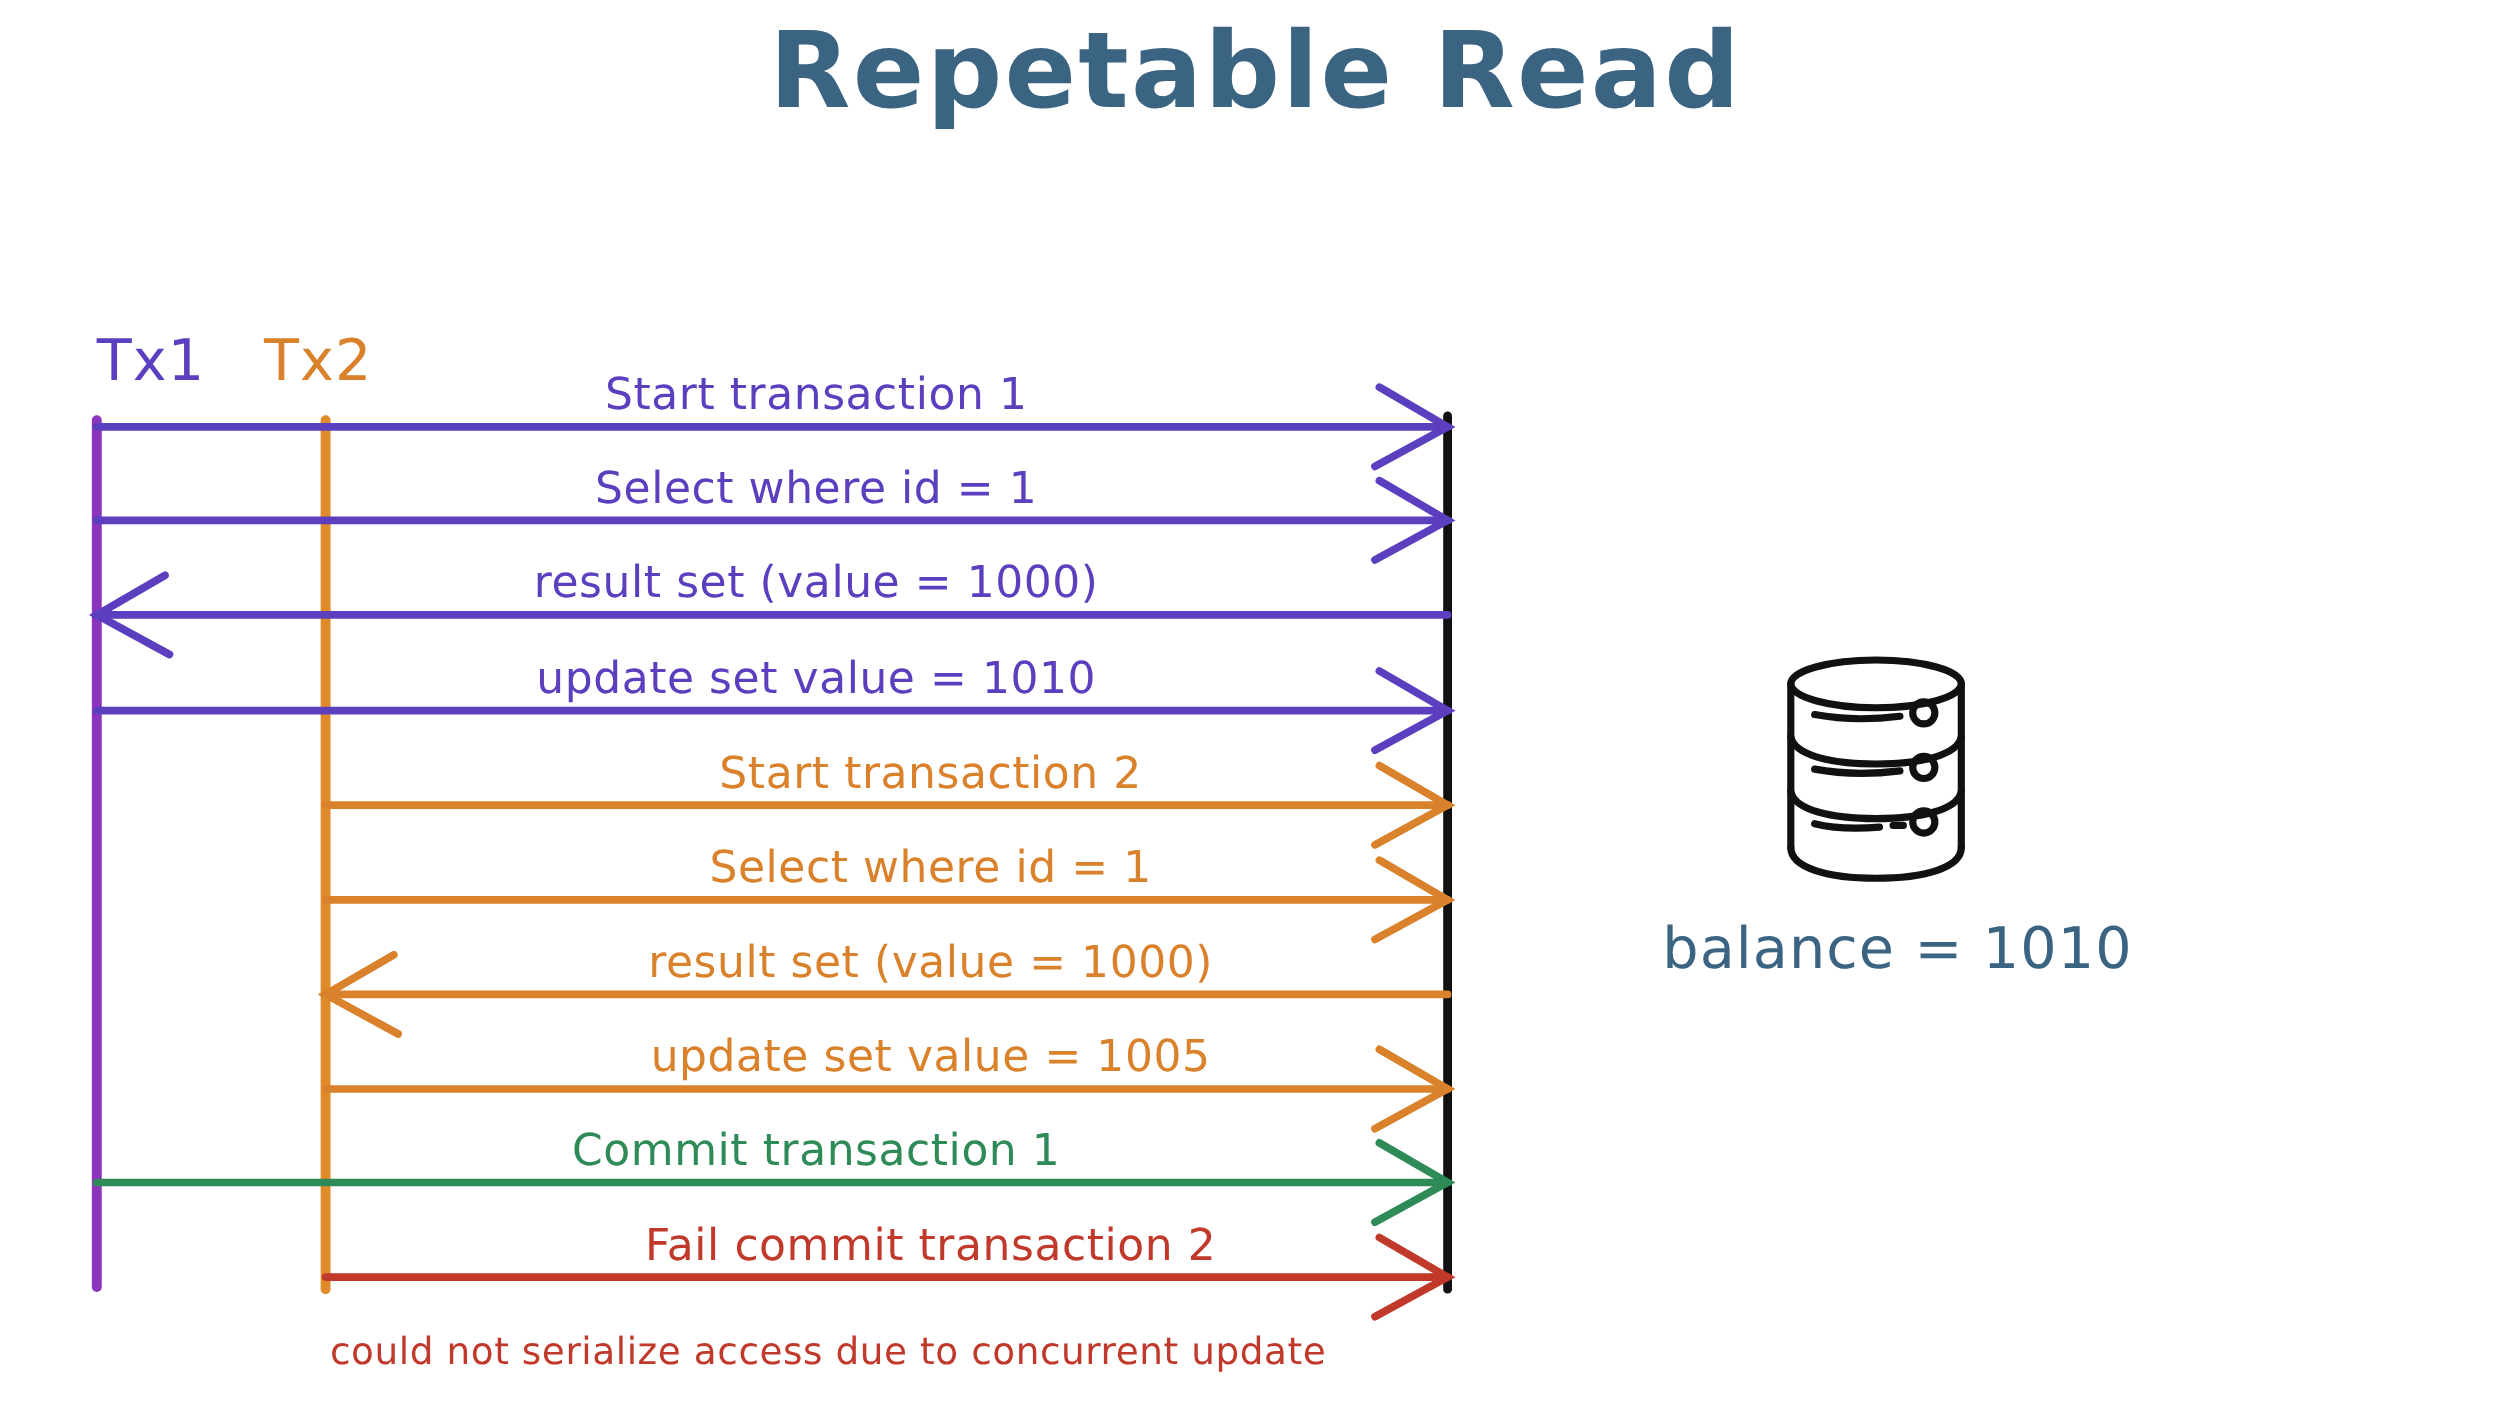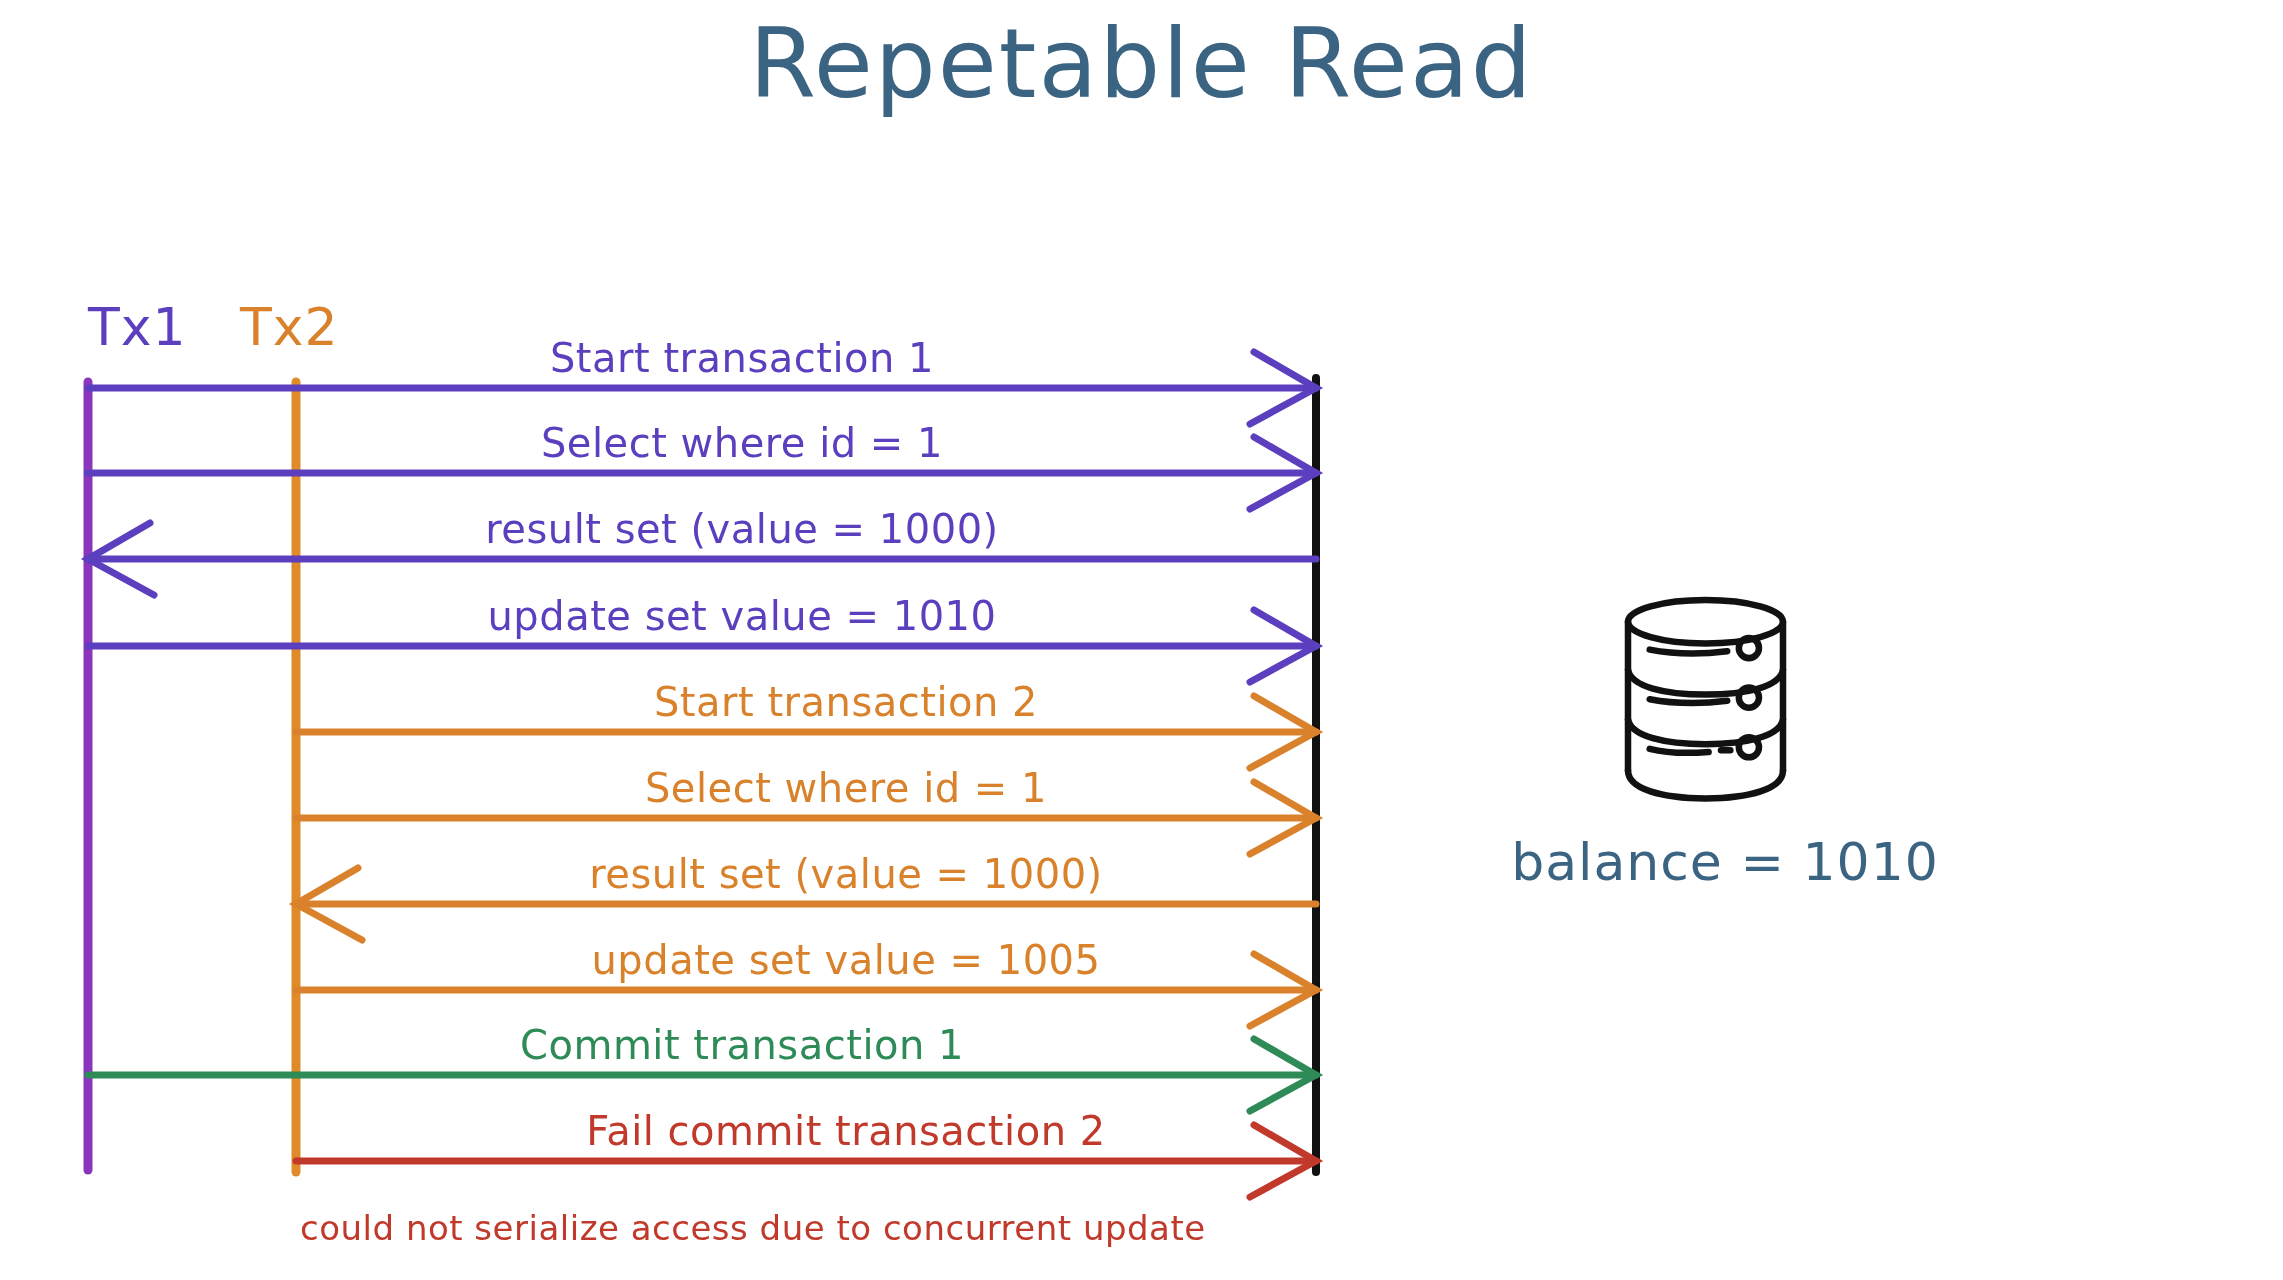--- a/index.html
+++ b/index.html
@@ -21,21 +21,21 @@
   }
 
   .title {
     position: absolute;
     left: 0;
     top: 8px;
     width: 2283px;
     text-align: center;
     font-family: "DejaVu Sans", sans-serif;
     font-size: 96px;
-    font-weight: 400;
+    font-weight: 700;
     letter-spacing: 2px;
     color: #3b6382;
   }
 
   svg.canvas {
     position: absolute;
     left: 0;
     top: 0;
     width: 2283px;
     height: 1280px;

